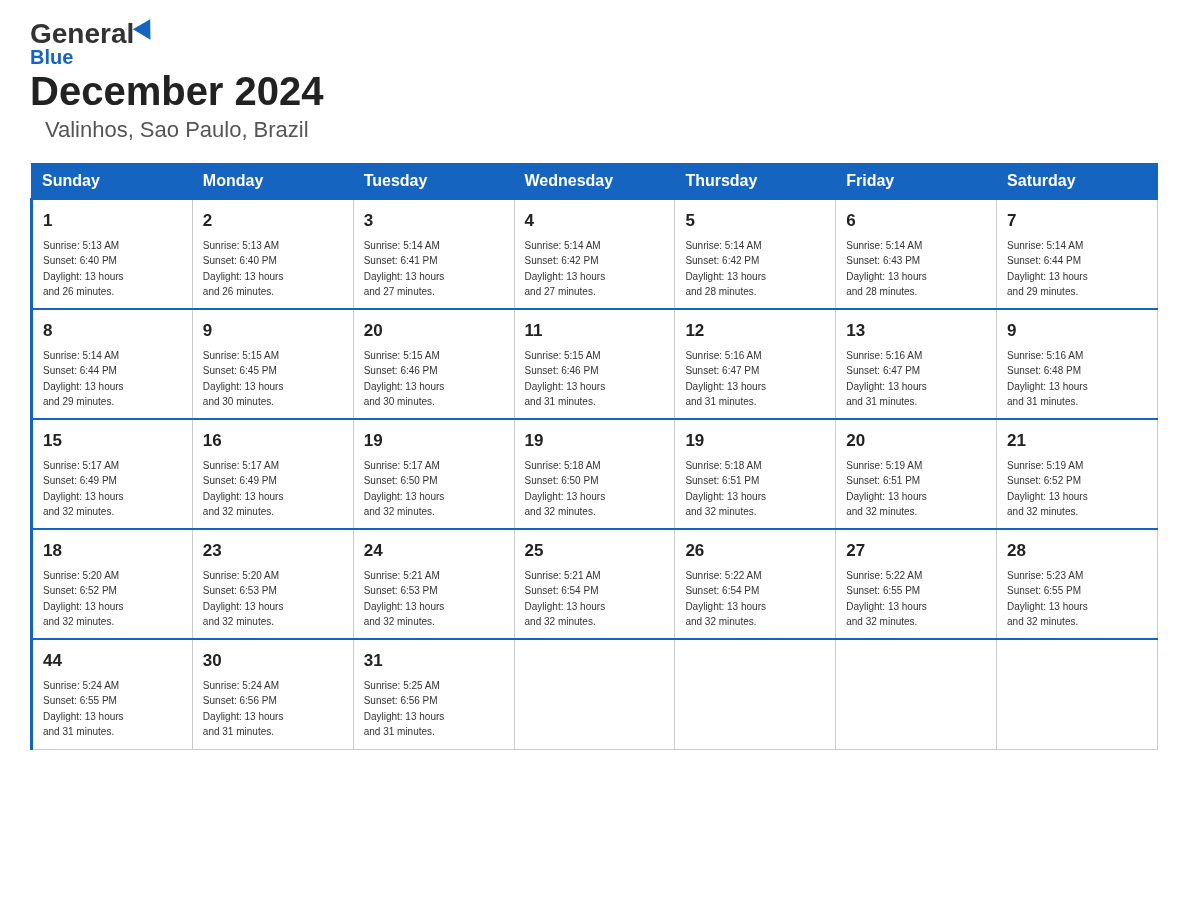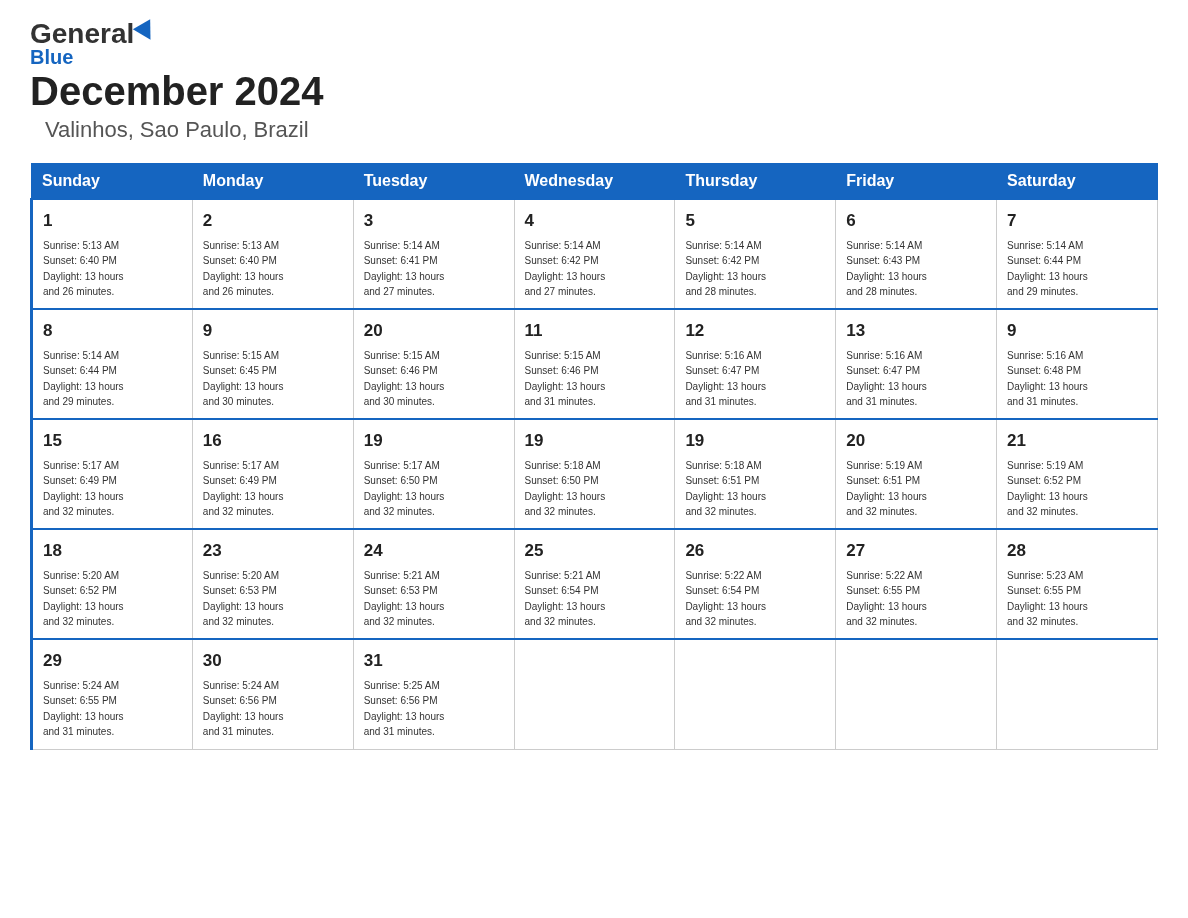--- a/index.html
+++ b/index.html
@@ -256,21 +256,21 @@
           <div class="day-number">27</div>
           <div class="day-info">Sunrise: 5:22 AM<br>Sunset: 6:55 PM<br>Daylight: 13 hours<br>and 32 minutes.</div>
         </td>
         <td>
           <div class="day-number">28</div>
           <div class="day-info">Sunrise: 5:23 AM<br>Sunset: 6:55 PM<br>Daylight: 13 hours<br>and 32 minutes.</div>
         </td>
       </tr>
       <tr>
         <td>
-          <div class="day-number">29</div>
+          <div class="day-number">44</div>
           <div class="day-info">Sunrise: 5:24 AM<br>Sunset: 6:55 PM<br>Daylight: 13 hours<br>and 31 minutes.</div>
         </td>
         <td>
           <div class="day-number">30</div>
           <div class="day-info">Sunrise: 5:24 AM<br>Sunset: 6:56 PM<br>Daylight: 13 hours<br>and 31 minutes.</div>
         </td>
         <td>
           <div class="day-number">31</div>
           <div class="day-info">Sunrise: 5:25 AM<br>Sunset: 6:56 PM<br>Daylight: 13 hours<br>and 31 minutes.</div>
         </td>

